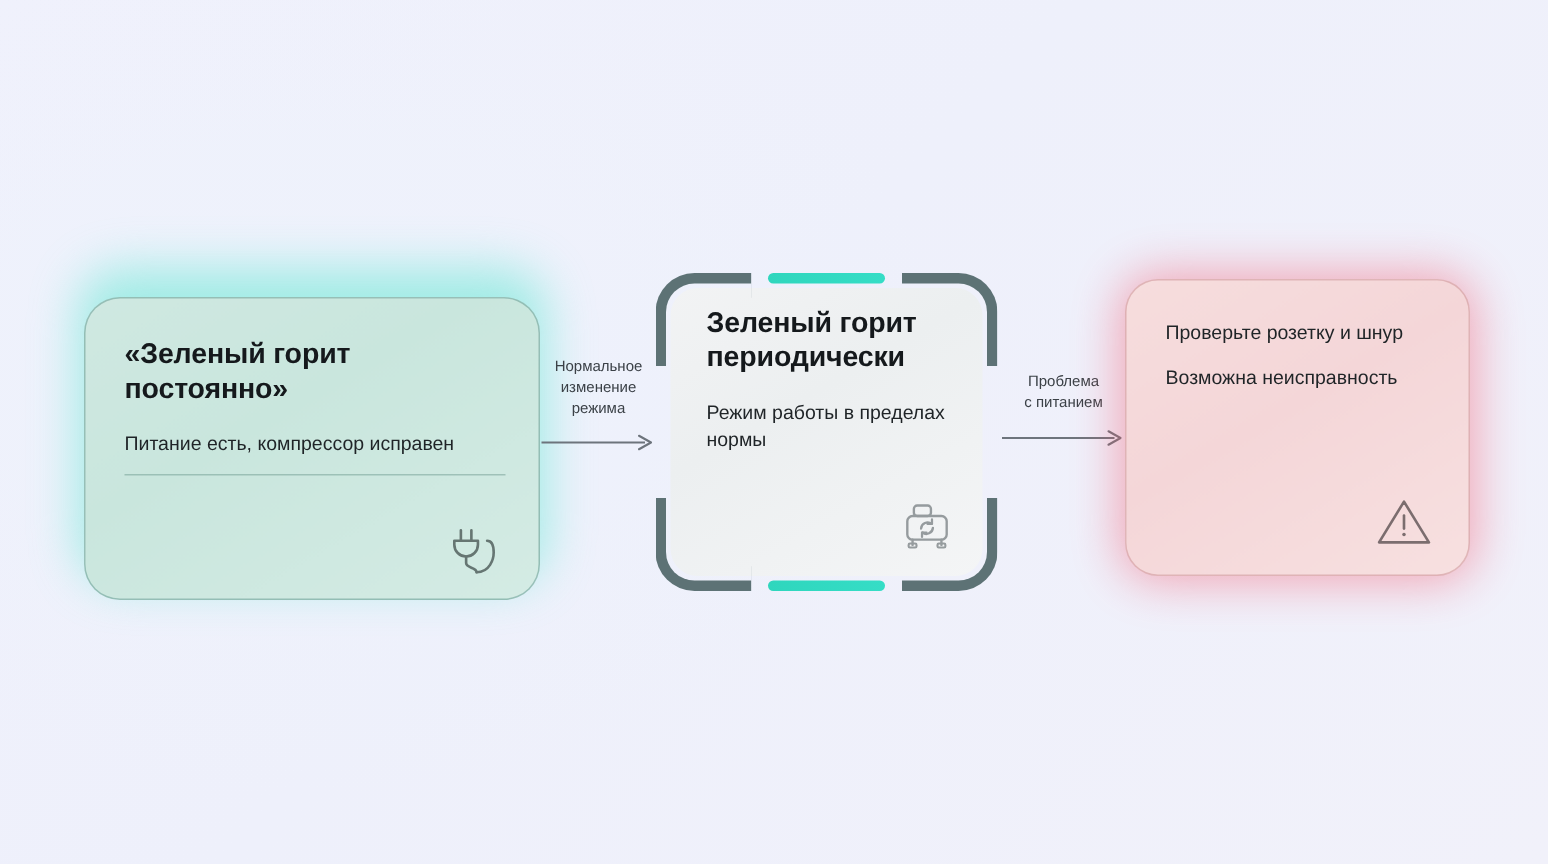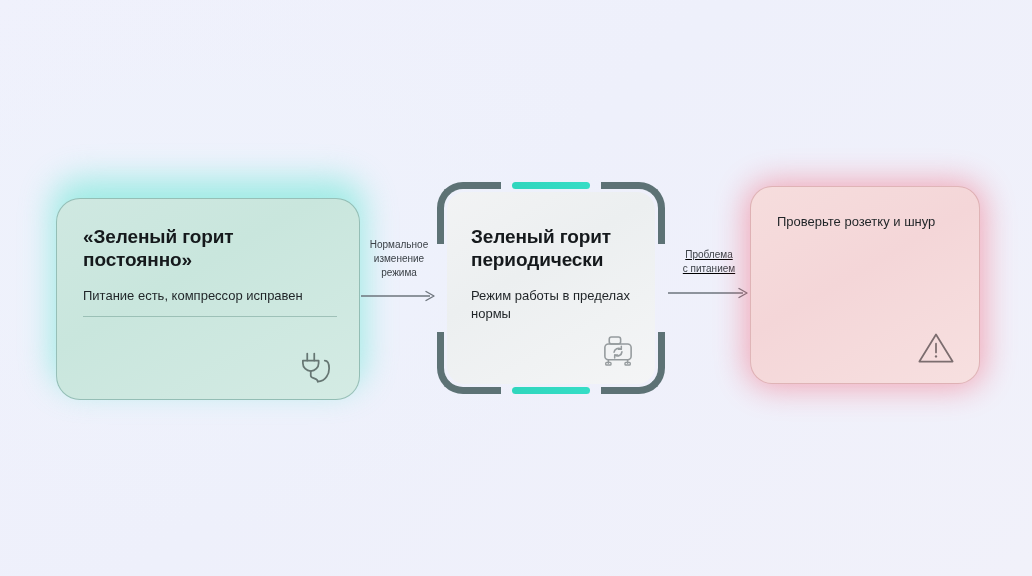--- a/index.html
+++ b/index.html
@@ -106,21 +106,21 @@
     width: 230px; height: 198px;
     border-radius: 22px;
     background: linear-gradient(150deg, #f6dddd 0%, #f4d6d8 45%, #f7e0e0 100%);
     border: 1px solid rgba(190,120,125,.40);
     box-sizing: border-box;
     overflow: hidden;
   }
 
   
   .c-pad { position: absolute; left: 26px; right: 22px; top: 26px; }
-  .mid-pad { position: absolute; left: 24px; right: 18px; top: 33px; }
+  .mid-pad { position: absolute; left: 24px; right: 18px; top: 12px; }
 
   .c-title {
     font-size: 19px;
     font-weight: bold;
     color: #15191c;
     line-height: 1.22;
     letter-spacing: -.1px;
     white-space: pre-line;
     margin: 0 0 16px 0;
   }
@@ -159,21 +159,21 @@
   .conn-label {
     font-size: 10px;
     color: #3b4147;
     line-height: 1.38;
     white-space: pre-line;
     margin-bottom: 9px;
   }
   .conn-arrow { width: 100%; height: 12px; }
 
   #conn1 { left: 360px; top: 238px; width: 78px; }
-  #conn2 { left: 667px; top: 248px; width: 84px; text-decoration: underline; }
+  #conn2 { left: 667px; top: 248px; width: 84px; }
 </style>
 </head>
 <body>
 
 <div id="stage">
 
   <div class="card-green-glow"></div>
   <div class="card-green">
     <div class="c-pad">
       <div class="c-title">«Зеленый горит
@@ -233,20 +233,21 @@
     <svg class="conn-arrow" viewBox="0 0 84 12" preserveAspectRatio="none">
       <line x1="1" y1="6" x2="76" y2="6" stroke="#6d747c" stroke-width="1.4"></line>
       <path d="M72 1.5 L80 6 L72 10.5" fill="none" stroke="#6d747c" stroke-width="1.4" stroke-linecap="round" stroke-linejoin="round"></path>
     </svg>
   </div>
 
   <div class="card-red-glow"></div>
   <div class="card-red">
     <div class="c-pad">
       <div class="c-line">Проверьте розетку и шнур</div>
+      <div class="c-line">Возможна неисправность</div>
     </div>
     <svg class="card-icon" viewBox="0 0 48 48" fill="none">
       <path d="M24 8.5 L43 39.5 H5 Z" stroke="#2b2326" stroke-width="2" stroke-linejoin="round" fill="none"></path>
       <path d="M24 19v10" stroke="#2b2326" stroke-width="2" stroke-linecap="round"></path>
       <circle cx="24" cy="33.6" r="1.35" fill="#2b2326"></circle>
     </svg>
   </div>
 
 </div>
 

